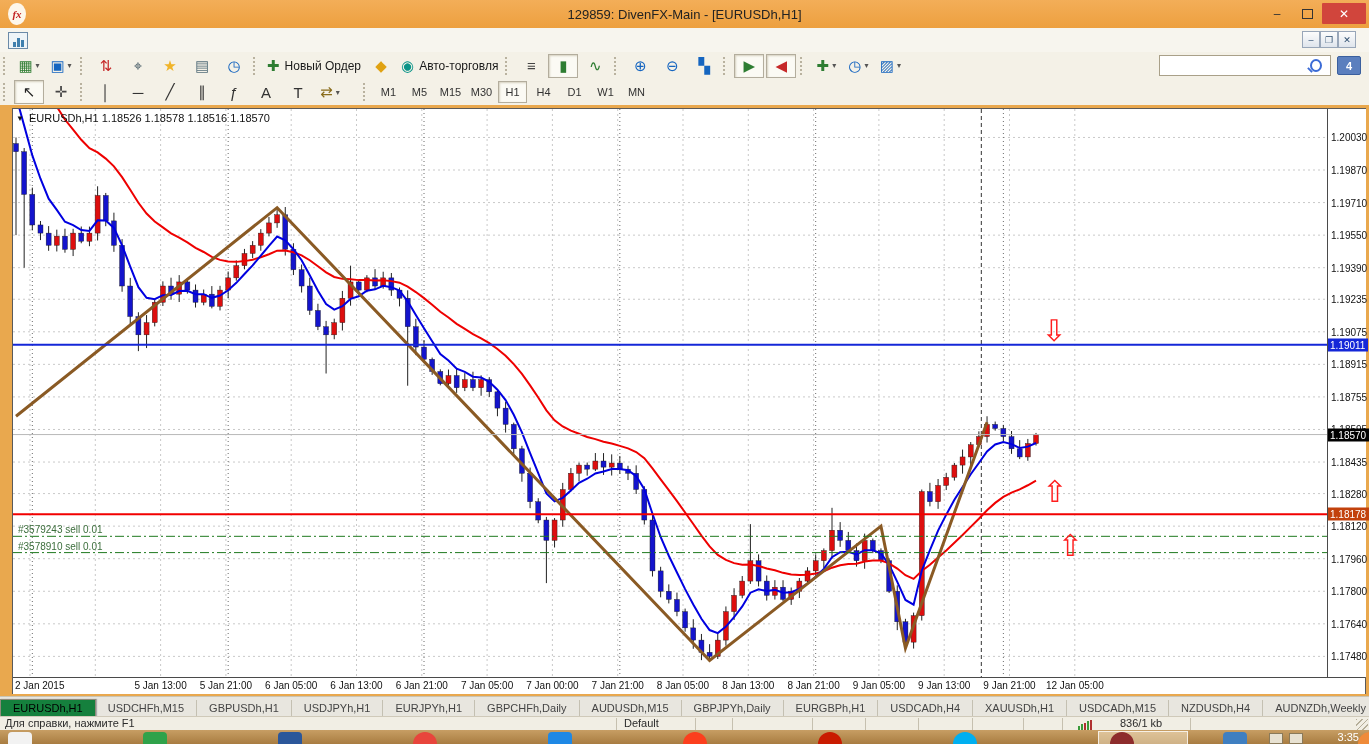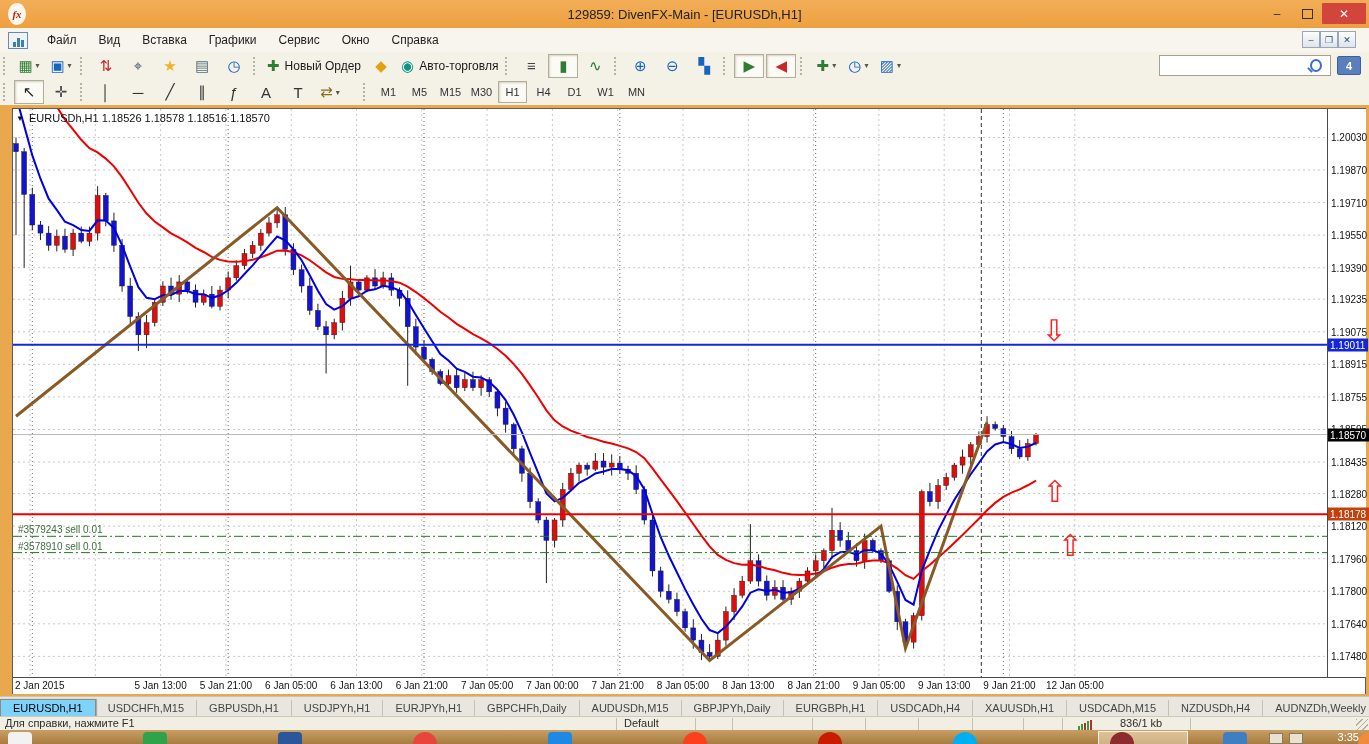--- a/index.html
+++ b/index.html
@@ -60,21 +60,21 @@
     background:#fff;font-size:10px;color:#111;}
   .ytick{position:absolute;left:3px;transform:translateY(-50%);}
   .ybox{position:absolute;left:0px;transform:translateY(-50%);color:#fff;padding:1px 3px 1px 2px;font-size:10px;}
   #x-axis{position:absolute;left:0;top:568px;width:1352px;height:16px;border-top:1px solid #4a4a4a;
     background:#fff;font-size:10px;color:#111;}
   .xtick{position:absolute;top:2px;transform:translateX(-50%);white-space:nowrap;}
   
   #tabsbar{position:absolute;left:0;top:696px;width:1369px;height:20px;background:#e8e6df;
     border-top:1px solid #c9c4b4;display:flex;align-items:flex-end;font-size:11px;color:#444;}
   .tab{padding:2px 12px 3px 12px;margin-top:1px;white-space:nowrap;border-right:1px solid #c4c0b2;}
-  .tab.active{background:#7dd3fc;border:1px solid #8f8a7a;border-bottom:none;color:#000;
+  .tab.active{background:#15803d;border:1px solid #8f8a7a;border-bottom:none;color:#000;
     box-shadow:1px 0 1px #aaa;}
   
   #statusbar{position:absolute;left:0;top:716px;width:1369px;height:14px;background:#f1eee4;
     border-top:1px solid #cfc9b9;font-size:11px;color:#2b2b2b;}
   #status-help{position:absolute;left:5px;top:0px;}
   #status-profile{position:absolute;left:624px;top:0px;}
   #status-traffic{position:absolute;left:1120px;top:0px;}
   .status-sep{position:absolute;top:1px;height:12px;width:1px;background:#c6c0af;}
   #conn-bars{position:absolute;left:1078px;top:3px;display:flex;align-items:flex-end;gap:1px;height:10px;}
   #conn-bars i{display:block;width:2px;}
@@ -104,29 +104,20 @@
         <span class="box"></span>
       </div>
     <div class="win-btn" id="btn-close">✕</div>
   </div>
 
   <div id="menubar">
     <div id="menubar-icon">
         <i style="height:5px"></i>
         <i style="height:9px"></i>
         <i style="height:7px"></i>
-      </div>
-    <div id="menu-items" style="display:flex">
-        <span class="menu-item">Файл</span>
-        <span class="menu-item">Вид</span>
-        <span class="menu-item">Вставка</span>
-        <span class="menu-item">Графики</span>
-        <span class="menu-item">Сервис</span>
-        <span class="menu-item">Окно</span>
-        <span class="menu-item">Справка</span>
       </div>
     <div id="mdi-buttons">
         <div class="mdi-btn" style="left: 1302px;">–</div>
         <div class="mdi-btn" style="left: 1320px;">❐</div>
         <div class="mdi-btn" style="left: 1338px;">✕</div>
       </div>
   </div>
 
   <div id="toolbar1">
     <div id="tb1-items" style="display:flex;align-items:center">

